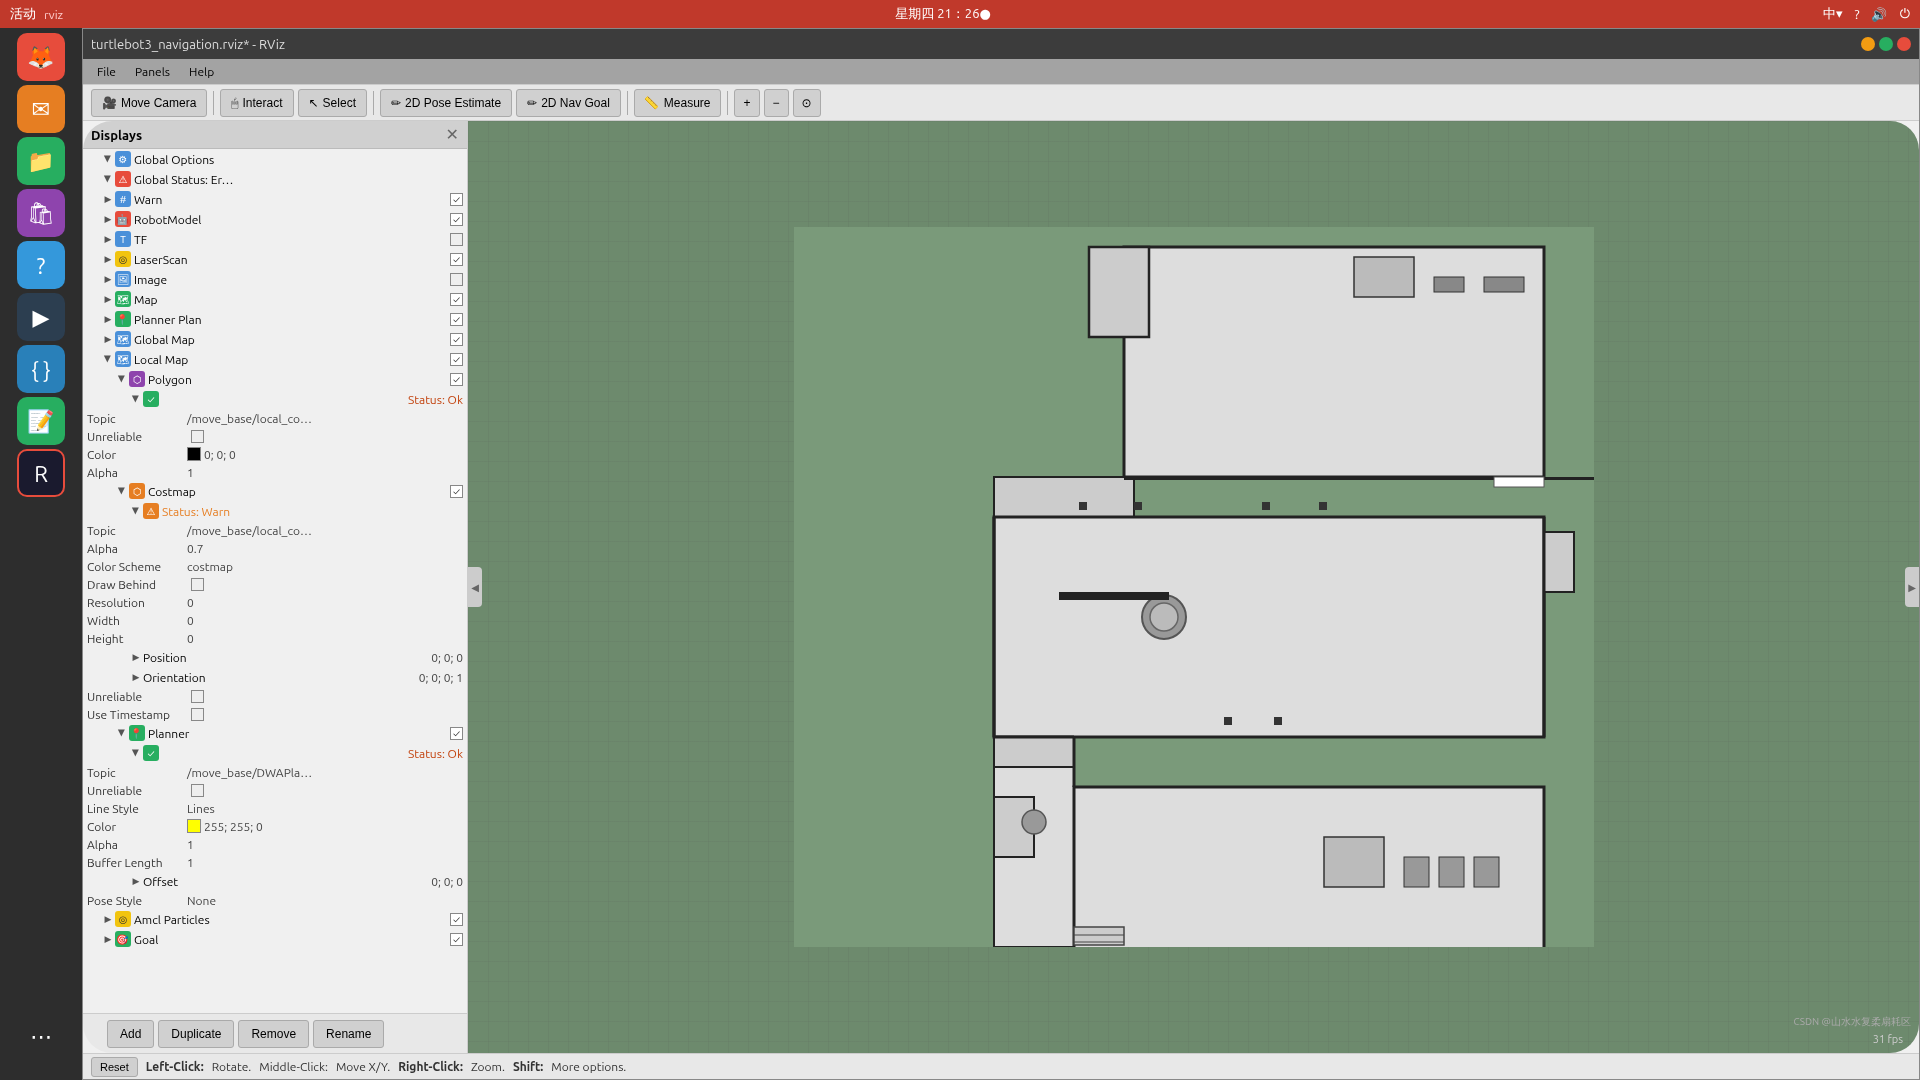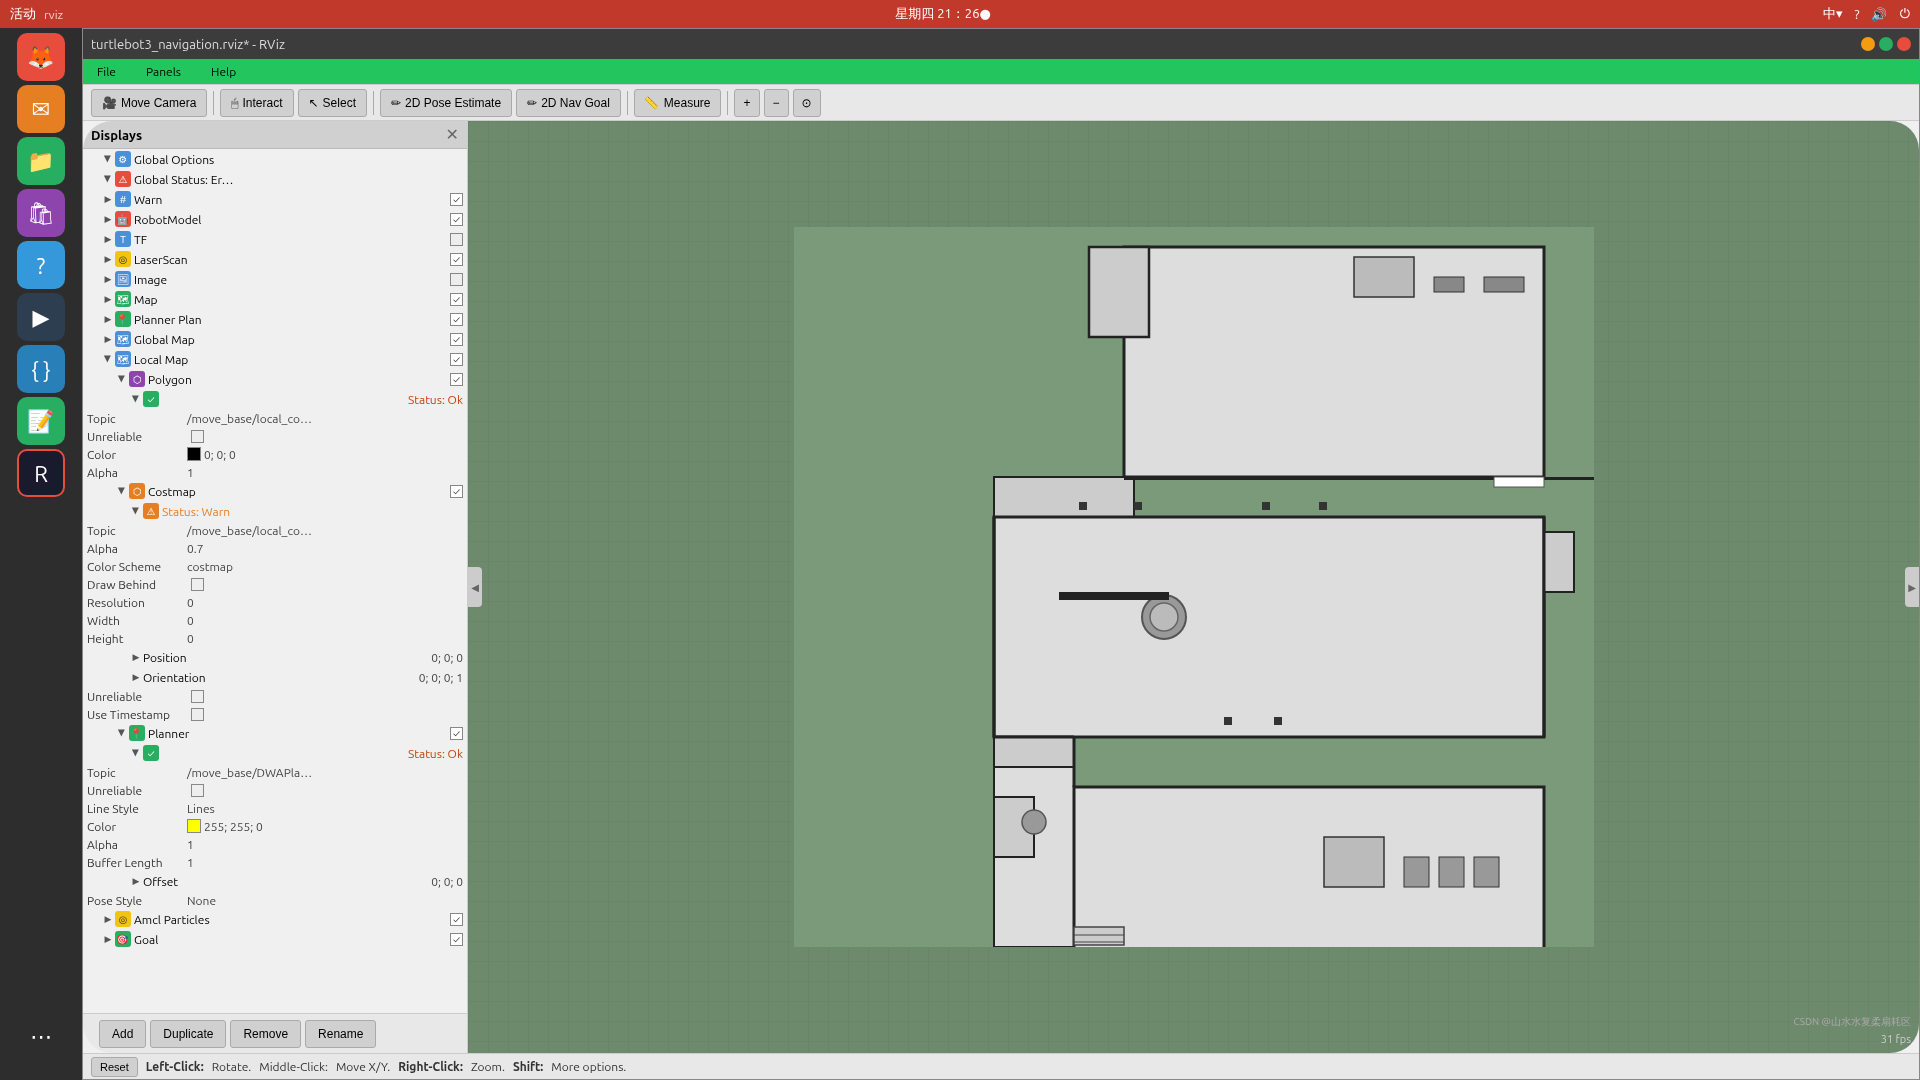--- a/index.html
+++ b/index.html
@@ -28,22 +28,22 @@
     #title-bar {
       height: 30px; background: #3c3c3c;
       display: flex; align-items: center; justify-content: space-between;
       padding: 0 8px; color: #ddd; font-size: 13px;
     }
     #title-bar-buttons { display: flex; gap: 4px; }
     #title-bar-btn { width: 14px; height: 14px; border-radius: 50%; border: none; cursor: pointer; }
 
     
     #menu-bar {
-      height: 26px; background: #22c55e;
-      display: flex; align-items: center; gap: 14px;
+      height: 26px; background: #a3a3a3;
+      display: flex; align-items: center; gap: 3px;
       padding: 0 6px; border-bottom: 1px solid #ccc;
     }
     .menu-item {
       padding: 2px 8px; cursor: pointer; font-size: 12px;
       border-radius: 3px;
     }
 
     
     #toolbar {
       height: 36px; background: #e8e8e8;
@@ -144,21 +144,21 @@
 
     .color-swatch {
       width: 14px; height: 14px; border: 1px solid #888;
       display: inline-block; margin-right: 3px; vertical-align: middle;
     }
 
     
     #displays-footer {
       height: 40px; background: #e8e8e8;
       display: flex; align-items: center; gap: 4px;
-      padding: 0 16px; border-top: 1px solid #ccc;
+      padding: 0 24px; border-top: 1px solid #ccc;
     }
     .footer-btn {
       height: 28px; padding: 2px 12px;
       background: #d0d0d0; border: 1px solid #aaa;
       border-radius: 3px; cursor: pointer; font-size: 12px;
     }
 
     
     #status-bar {
       height: 26px; background: #e8e8e8;
@@ -199,21 +199,21 @@
       position: absolute; right: 0; top: 50%;
       transform: translateY(-50%);
       width: 14px; height: 40px; background: #ccc;
       display: flex; align-items: center; justify-content: center;
       cursor: pointer; border-radius: 4px 0 0 4px;
       font-size: 10px; color: #666; z-index: 10;
     }
 
     
     #fps-counter {
-      position: absolute; bottom: 8px; right: 8px;
+      position: absolute; bottom: 8px; right: 16px;
       color: #ccc; font-size: 11px; z-index: 10; text-align: center;
     }
 
     
     #watermark {
       position: absolute; bottom: 24px; right: 8px;
       color: #aaa; font-size: 10px; z-index: 10;
     }
 
     .status-ok { color: #c2410c; text-align: right; }

